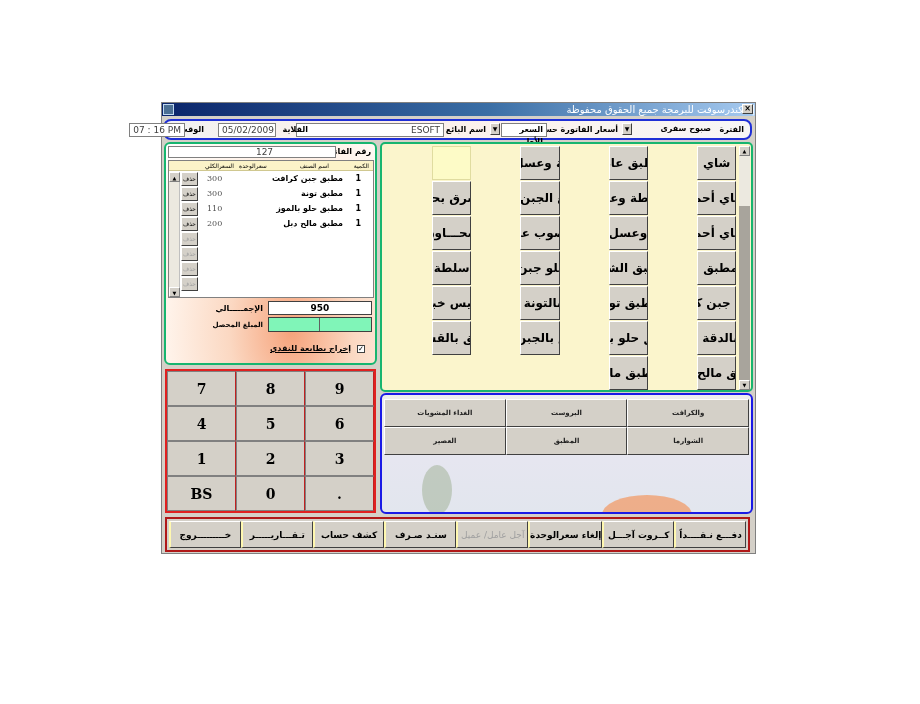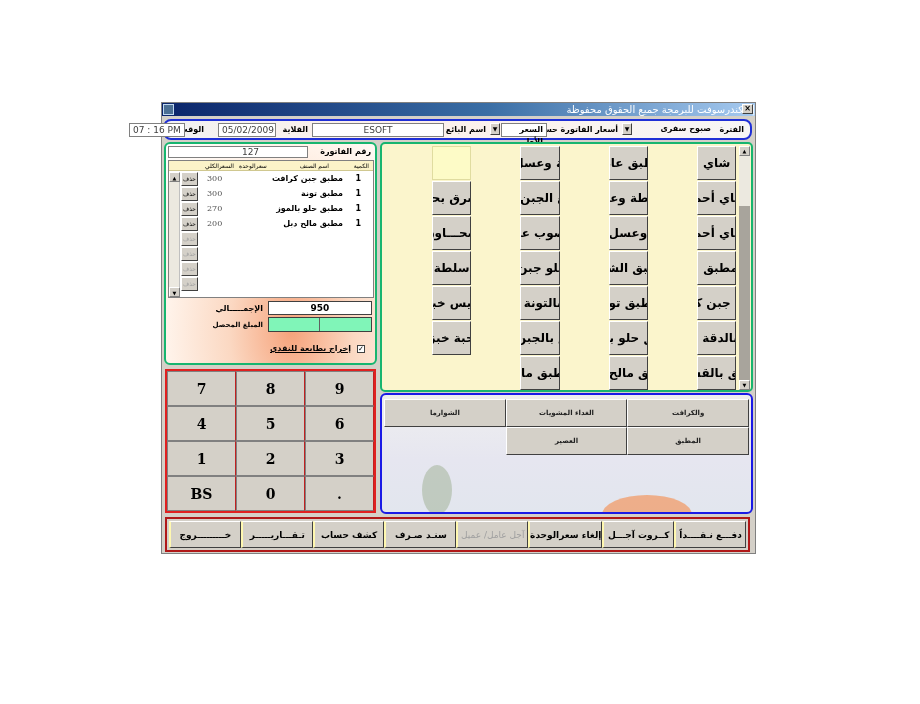--- a/index.html
+++ b/index.html
@@ -47,21 +47,21 @@
   }
 
   
   .invoice-panel {
     position: absolute; left: 2px; top: 39px; width: 213px; height: 223px;
     border: 2px solid #17b56f; border-radius: 6px;
     background: radial-gradient(ellipse at 60% 85%, #f6a27a 0%, #fbd8c2 35%, #fff3ea 70%, #ffffff 100%);
   }
   .invoice-no-label { position: absolute; right: 4px; top: 3px; font-size: 8px; font-weight: bold; direction: rtl; margin-left: 33px; }
   .invoice-no {
-    position: absolute; left: 2px; top: 2px; width: 140px; height: 12px;
+    position: absolute; left: 2px; top: 2px; width: 168px; height: 12px;
     background: #fff; border: 1px solid #808080; font-size: 9px; text-align: center; line-height: 10px; color: #404040; padding-left: 25px;
   }
   .items-table {
     position: absolute; left: 2px; top: 16px; width: 206px; height: 138px; background: #fff;
     border: 1px solid #808080;
   }
   .items-header {
     height: 10px; background: #fbf3c8; font-size: 6px; direction: rtl; position: relative; border-bottom: 1px solid #d0c890;
   }
   .items-header span { position: absolute; top: 1px; }
@@ -178,25 +178,25 @@
   </div>
 
   <div class="topbar">
     <span class="lbl" style="right:6px;">الفترة</span>
     <div class="field" style="right:36px; width:80px; border:none; background:transparent; font-weight:bold; color:#000; font-size:8px;">صبوح سفرى</div>
     <div class="combo-arrow" style="right:118px;">▼</div>
     <span class="lbl" style="right:132px;">أسعار الفاتورة حسب</span>
     <div class="field" style="right:203px; width:46px; color:#000; font-size:8px; font-weight:bold;">السعر الأول</div>
     <div class="combo-arrow" style="right:250px;">▼</div>
     <span class="lbl" style="right:264px;">اسم البائع</span>
-    <div class="field" style="right:306px; width:132px; text-align:center; direction:ltr;">ESOFT</div>
+    <div class="field" style="right:306px; width:148px; text-align:right; direction:ltr;">ESOFT</div>
     <span class="lbl" style="right:442px;">القلاية</span>
     <div class="field" style="right:474px; width:58px; direction:ltr; text-align:left;">05/02/2009</div>
     <span class="lbl" style="right:546px;">الوقت</span>
-    <div class="field" style="right:565px; width:56px; left:24px; direction:ltr; text-align:left;">07 : 16 PM</div>
+    <div class="field" style="right:565px; width:56px; left:24px; direction:ltr; text-align:right;">07 : 16 PM</div>
   </div>
 
   <div class="invoice-panel">
     <span class="invoice-no-label">رقم الفاتورة</span>
     <div class="invoice-no">127</div>
 
     <div class="items-table">
       <div class="items-header">
         <span style="right:4px;">الكمية</span>
         <span style="right:44px;">اسم الصنف</span>
@@ -210,21 +210,21 @@
         <span class="total">300</span>
       </div>
       <div class="item-row" style="top:26px;">
         <span class="qty">1</span>
         <span class="name">مطبق تونة</span>
         <span class="total">300</span>
       </div>
       <div class="item-row" style="top:41px;">
         <span class="qty">1</span>
         <span class="name">مطبق حلو بالموز</span>
-        <span class="total">270</span>
+        <span class="total">110</span>
       </div>
       <div class="item-row" style="top:56px;">
         <span class="qty">1</span>
         <span class="name">مطبق مالح دبل</span>
         <span class="total">200</span>
       </div>
 
       <div class="vscroll-small">
         <div class="arr" style="top:0;">▲</div>
         <div class="arr" style="bottom:0;">▼</div>
@@ -283,37 +283,37 @@
       <div class="gbtn">مطبق الشرق</div>
       <div class="gbtn">مطبق حلو جبن كرافت</div>
       <div class="gbtn">سلطة</div>
       <div class="gbtn">مطبق جبن كرافت</div>
       <div class="gbtn">مطبق تونة</div>
       <div class="gbtn">مطبق بالتونة والجبن</div>
       <div class="gbtn">كيس خبز</div>
       <div class="gbtn">مطبق بالدقة والبيض</div>
       <div class="gbtn">مطبق حلو بالموز</div>
       <div class="gbtn">مطبق بالجبن مالح</div>
-      <div class="gbtn">حبة خبز</div>
       <div class="gbtn">مطبق بالقشطة</div>
       <div class="gbtn">مطبق مالح دبل</div>
       <div class="gbtn">مطبق مالح</div>
     </div>
     <div class="vscroll">
       <div class="track-dark"></div>
       <div class="arr" style="top:0;">▲</div>
       <div class="arr" style="bottom:0;">▼</div>
     </div>
   </div>
 
   <div class="cat-panel">
     <div class="deco1"></div>
     <div class="deco2"></div>
     <div class="cats">
       <div class="cbtn">والكرافت</div>
+      <div class="cbtn">البروست</div>
       <div class="cbtn">الغداء المشويات</div>
       <div class="cbtn">الشوارما</div>
       <div class="cbtn">المطبق</div>
       <div class="cbtn">العصير</div>
     </div>
   </div>
 
   <div class="bottombar">
     <div class="bbtn">دفـــع نـقــــداً</div>
     <div class="bbtn">كــروت آجـــل</div>

